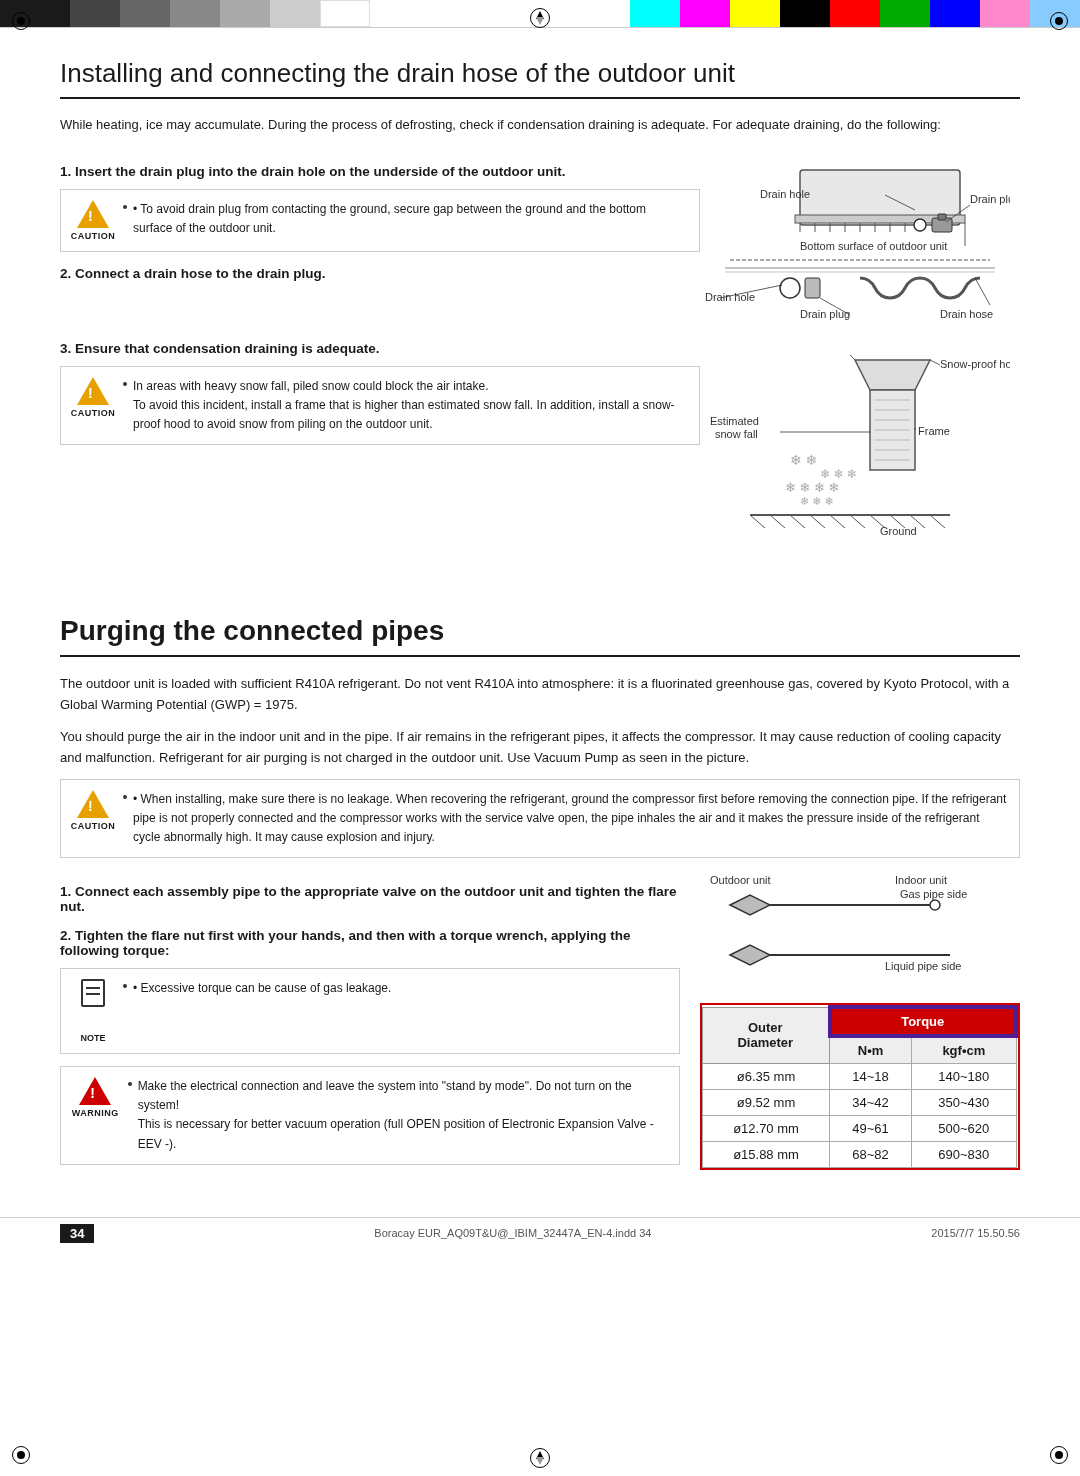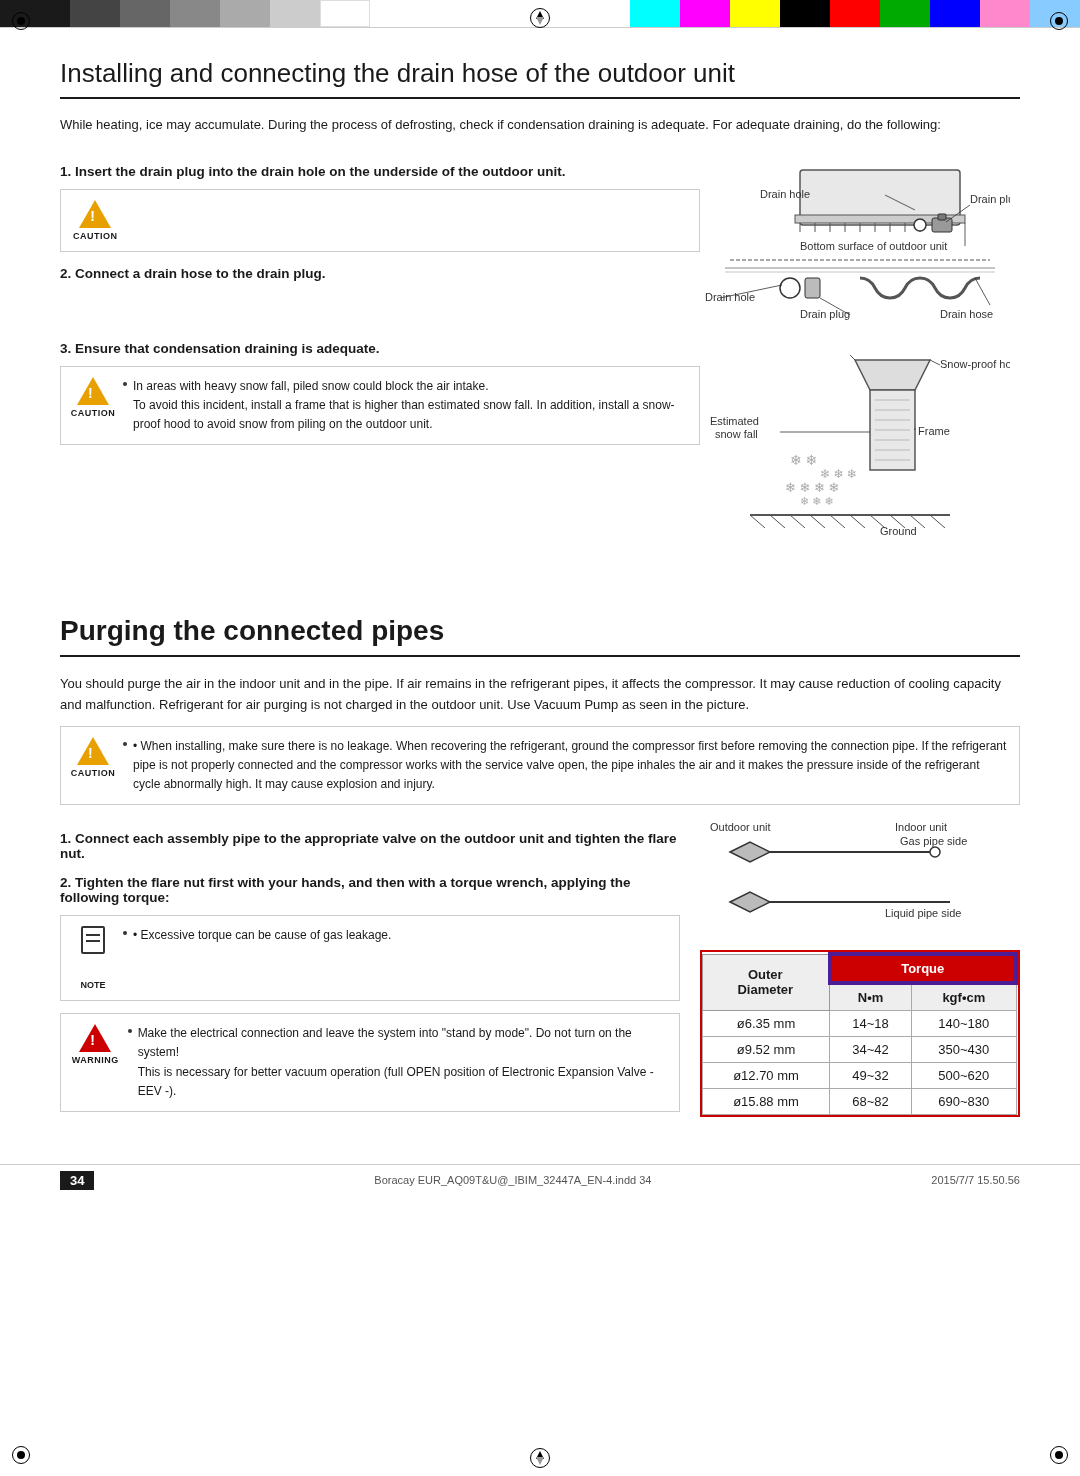--- a/index.html
+++ b/index.html
@@ -416,20 +416,26 @@
     <div class="two-col">
       <div class="left-col">
 
         <p class="step-heading">1.   Insert the drain plug into the drain hole on the underside of the outdoor unit.</p>
 
         <div class="caution-box">
           <div class="caution-icon">
             <div class="triangle"></div>
             <span class="label">CAUTION</span>
           </div>
+          <div class="caution-text">
+            <div class="bullet-line">
+              <span class="bullet-dot"></span>
+              <span>• To avoid drain plug from contacting the ground, secure gap between the ground and the bottom surface of the outdoor unit.</span>
+            </div>
+          </div>
         </div>
 
         <p class="step-heading">2.   Connect a drain hose to the drain plug.</p>
 
         <p class="step-heading" style="margin-top:60px;">3.   Ensure that condensation draining is adequate.</p>
 
         <div class="caution-box">
           <div class="caution-icon">
             <div class="triangle"></div>
             <span class="label">CAUTION</span>
@@ -532,20 +538,21 @@
           <line x1="190" y1="365" x2="205" y2="378" stroke="#555" stroke-width="1"></line>
           <line x1="210" y1="365" x2="225" y2="378" stroke="#555" stroke-width="1"></line>
           <line x1="230" y1="365" x2="245" y2="378" stroke="#555" stroke-width="1"></line>
           <text x="180" y="385" font-size="11" fill="#333">Ground</text>
         </svg>
       </div>
     </div>
 
     <h2 class="section2-title">Purging the connected pipes</h2>
 
+    <p class="purging-intro">The outdoor unit is loaded with sufficient R410A refrigerant.  Do not vent R410A into atmosphere: it is a fluorinated greenhouse gas,  covered by Kyoto Protocol, with a Global Warming Potential (GWP) = 1975.</p>
     <p class="purging-intro">You should purge the air in the indoor unit and in the pipe. If air remains in the refrigerant pipes, it affects the compressor. It may cause reduction of cooling capacity and malfunction. Refrigerant for air purging is not charged in the outdoor unit. Use Vacuum Pump as seen in the picture.</p>
 
     <div class="caution-box">
       <div class="caution-icon">
         <div class="triangle"></div>
         <span class="label">CAUTION</span>
       </div>
       <div class="caution-text">
         <div class="bullet-line">
           <span class="bullet-dot"></span>
@@ -630,21 +637,21 @@
       <td>14~18</td>
       <td>140~180</td>
     </tr>
                 <tr>
       <td>ø9.52 mm</td>
       <td>34~42</td>
       <td>350~430</td>
     </tr>
                 <tr>
       <td>ø12.70 mm</td>
-      <td>49~32</td>
+      <td>49~61</td>
       <td>500~620</td>
     </tr>
                 <tr>
       <td>ø15.88 mm</td>
       <td>68~82</td>
       <td>690~830</td>
     </tr>
               </tbody>
           </table>
         </div>

